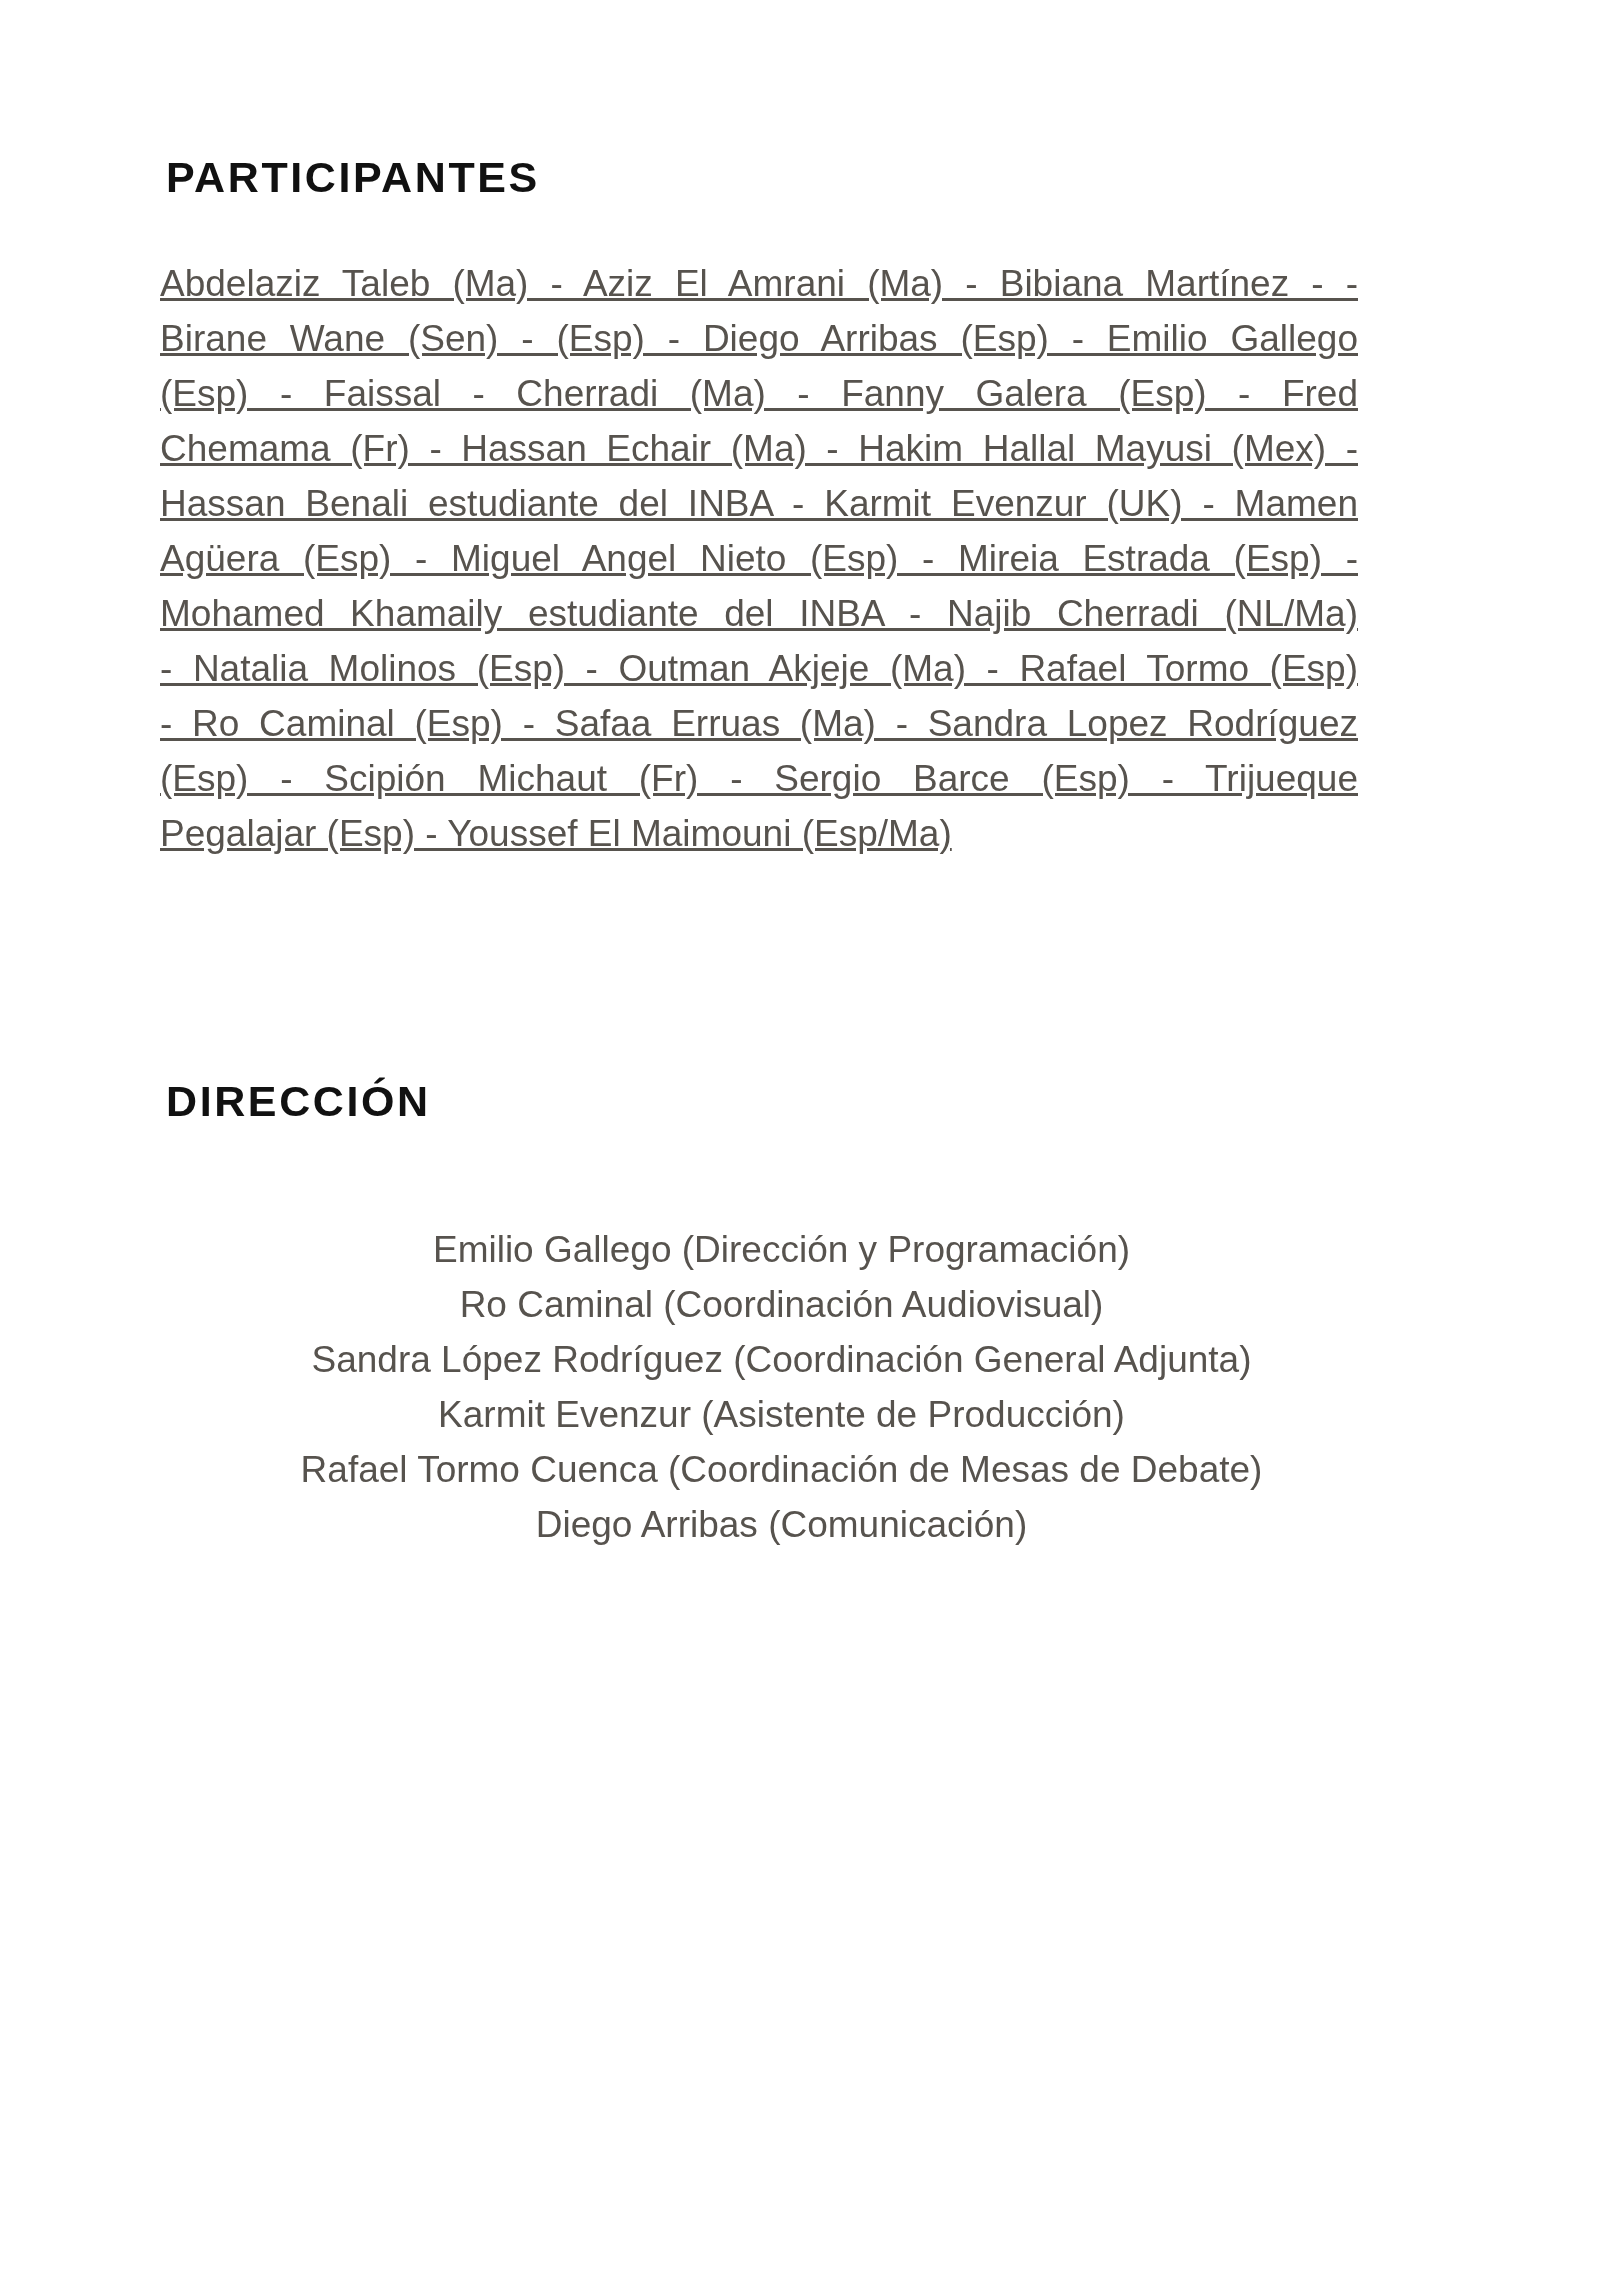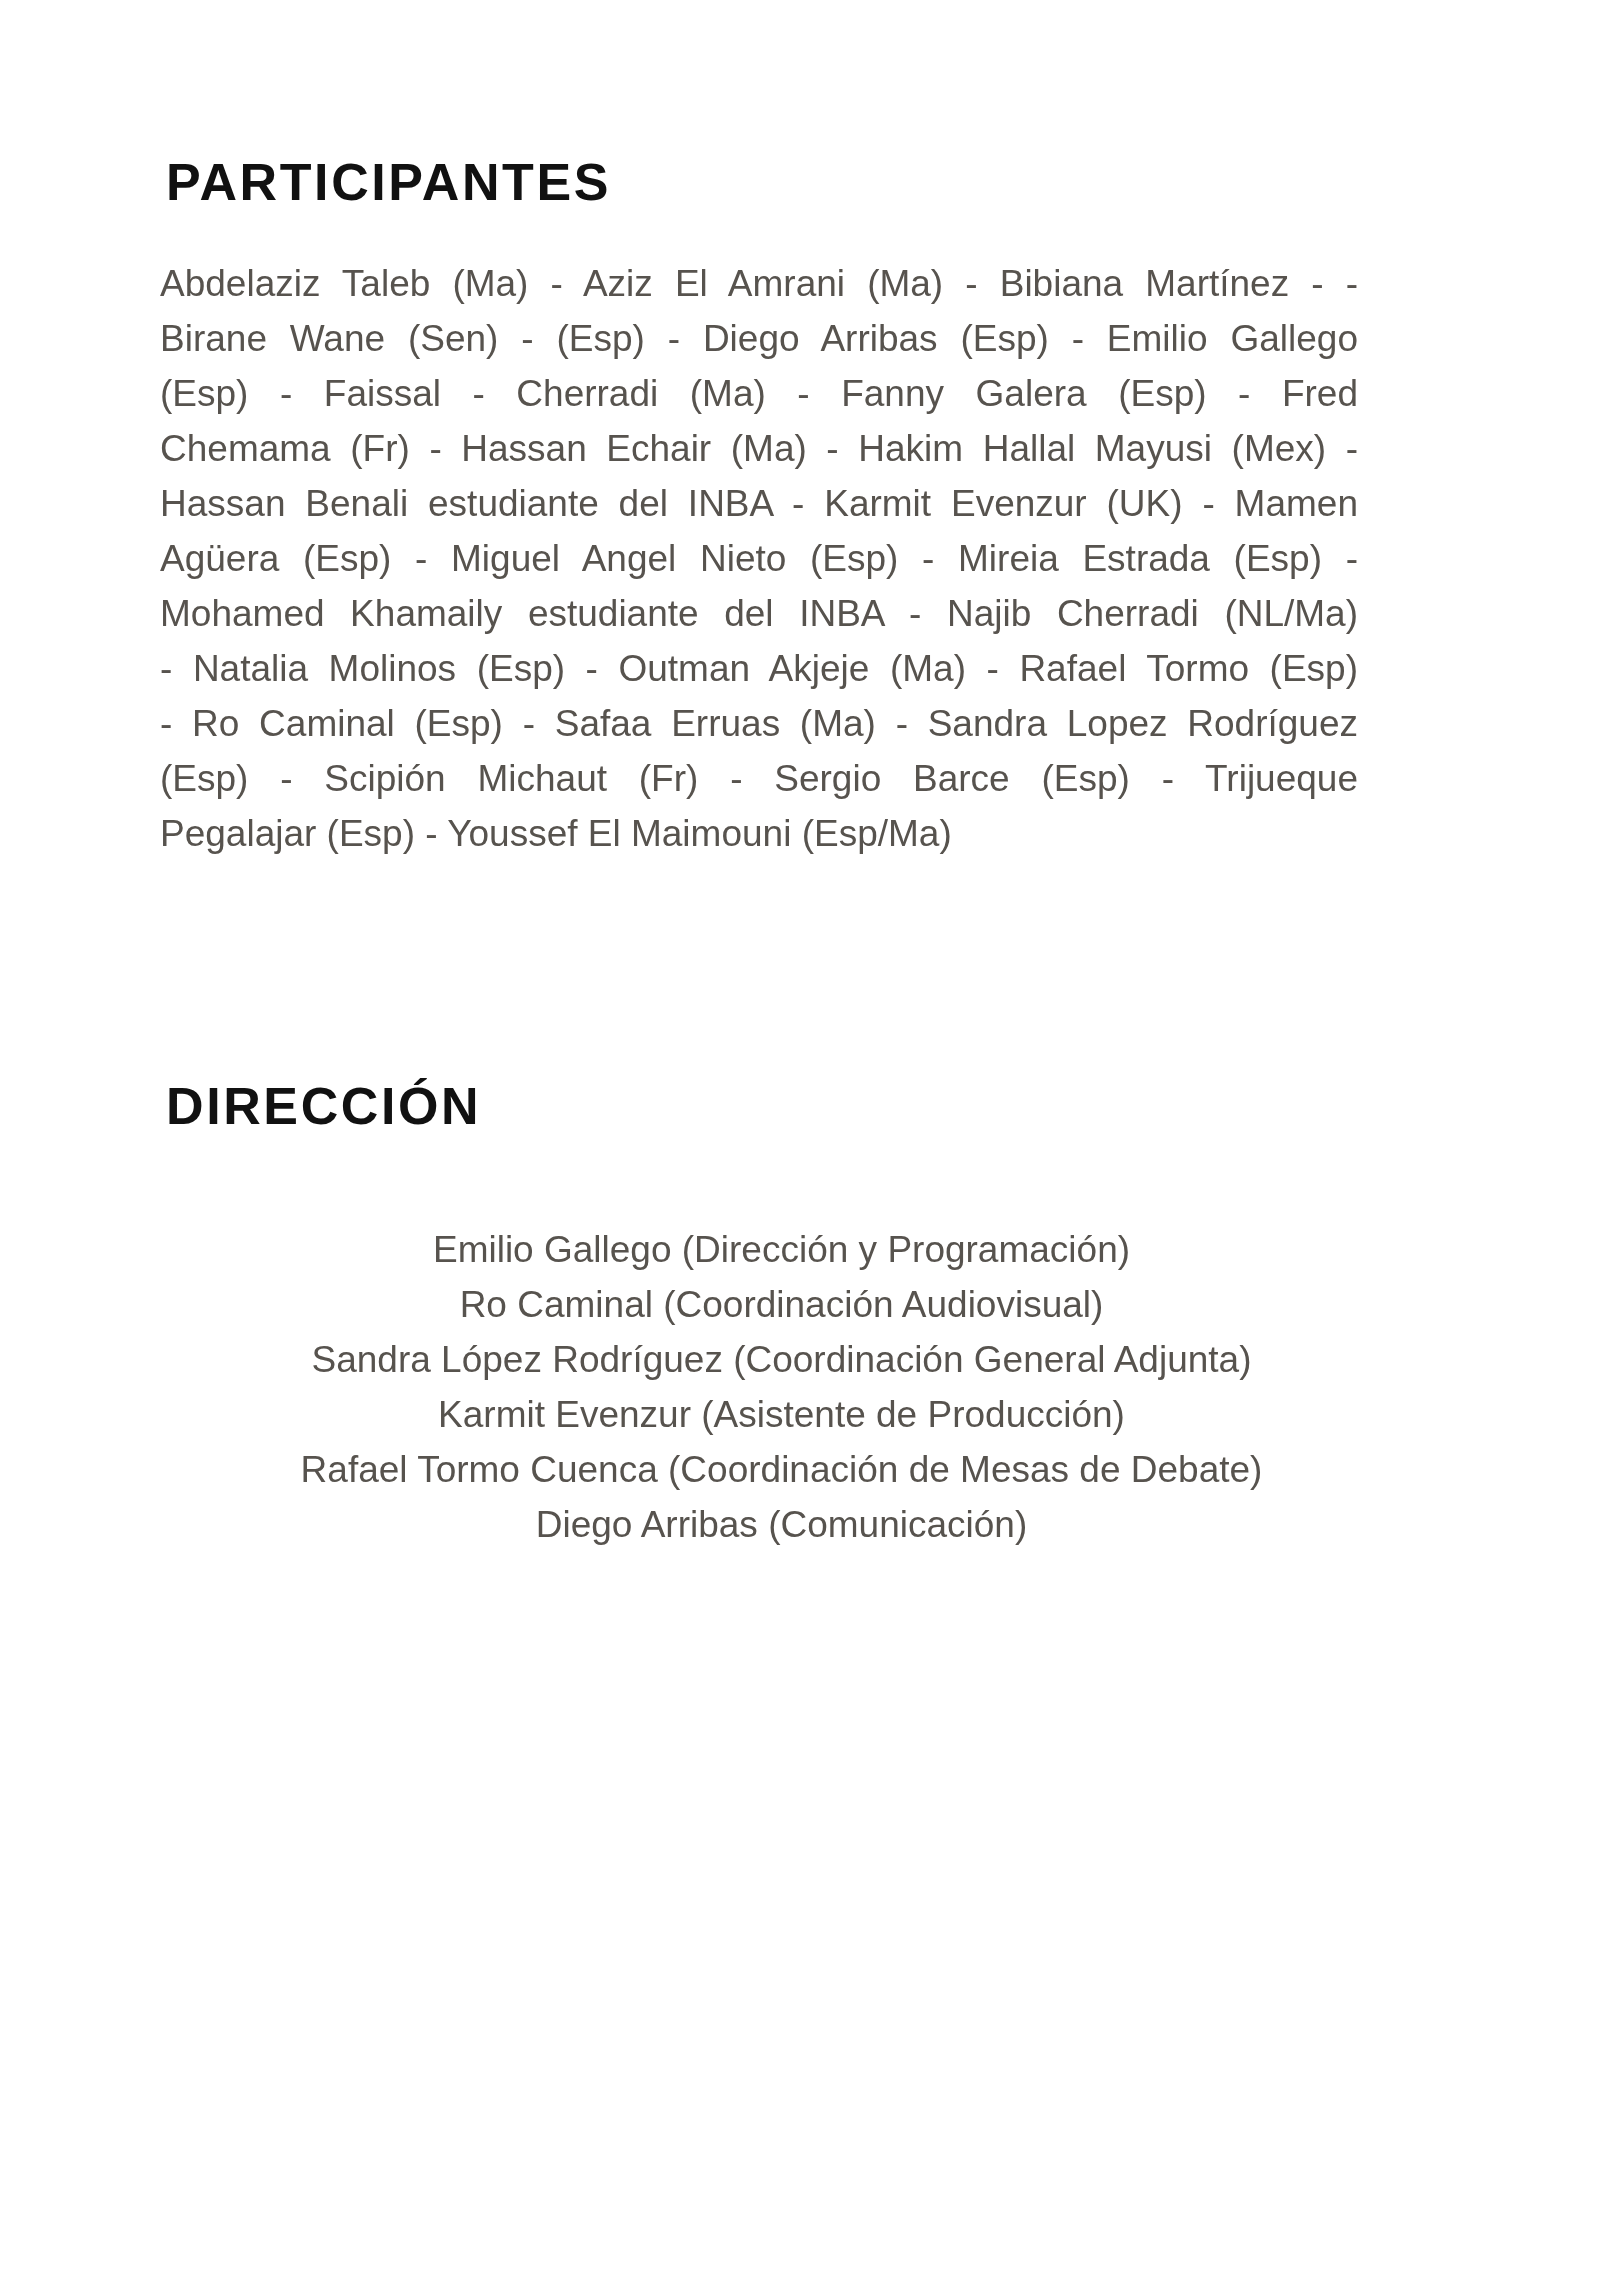--- a/index.html
+++ b/index.html
@@ -11,38 +11,39 @@
     position: relative;
     width: 1623px;
     height: 2295px;
     background: #ffffff;
     font-family: "Liberation Sans", sans-serif;
     overflow: hidden;
   }
   .section-heading {
     position: absolute;
     margin: 0;
-    font-size: 52px;
+    font-size: 43px;
     font-weight: bold;
     letter-spacing: 2.6px;
     color: #111111;
     line-height: 1;
     white-space: nowrap;
   }
   #participantes-heading { left: 166px; top: 156px; }
   #direccion-heading     { left: 166px; top: 1080px; }
 
   .participants-block {
     position: absolute;
     left: 160px;
     top: 256px;
     width: 1198px;
     font-size: 37px;
     line-height: 55px;
     color: #57534e;
+    text-decoration: underline;
   }
   .participants-block .jline {
     text-align: justify;
     text-align-last: justify;
   }
   .participants-block .jlast {
     text-align: center;
     text-align-last: left;
   }
 

